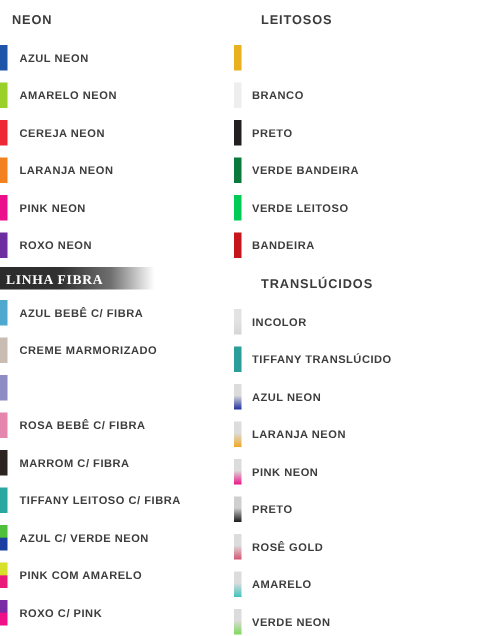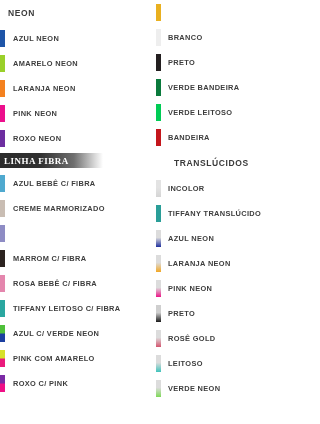--- a/index.html
+++ b/index.html
@@ -85,20 +85,24 @@
       <div class="group-title">NEON</div>
       <div class="row">
         <div class="swatch" style="background:#1e55a8;"></div>
         <div class="label">AZUL NEON</div>
       </div>
       <div class="row">
         <div class="swatch" style="background:#9ad02a;"></div>
         <div class="label">AMARELO NEON</div>
       </div>
       <div class="row">
+        <div class="swatch" style="background:#ee2936;"></div>
+        <div class="label">CEREJA NEON</div>
+      </div>
+      <div class="row">
         <div class="swatch" style="background:#f4811f;"></div>
         <div class="label">LARANJA NEON</div>
       </div>
       <div class="row">
         <div class="swatch" style="background:#ec0f8c;"></div>
         <div class="label">PINK NEON</div>
       </div>
       <div class="row">
         <div class="swatch" style="background:#6d2ea0;"></div>
         <div class="label">ROXO NEON</div>
@@ -111,46 +115,47 @@
         <div class="label">AZUL BEBÊ C/ FIBRA</div>
       </div>
       <div class="row">
         <div class="swatch" style="background:#c9bdb3;"></div>
         <div class="label">CREME MARMORIZADO</div>
       </div>
       <div class="row">
         <div class="swatch" style="background:#8e8cc4;"></div>
       </div>
       <div class="row">
+        <div class="swatch" style="background:#e486ad;"></div>
+        <div class="label">ROSA BEBÊ C/ FIBRA</div>
+      </div>
+      <div class="row">
         <div class="swatch" style="background:#2c2320;"></div>
         <div class="label">MARROM C/ FIBRA</div>
-      </div>
-      <div class="row">
-        <div class="swatch" style="background:#e486ad;"></div>
-        <div class="label">ROSA BEBÊ C/ FIBRA</div>
       </div>
       <div class="row">
         <div class="swatch" style="background:#2aa7a0;"></div>
         <div class="label">TIFFANY LEITOSO C/ FIBRA</div>
       </div>
       <div class="row">
         <div class="swatch" style="background:linear-gradient(180deg,#4fc03a 0%,#4fc03a 47%,#1b3fa0 53%,#1b3fa0 100%);"></div>
         <div class="label">AZUL C/ VERDE NEON</div>
       </div>
       <div class="row">
         <div class="swatch" style="background:linear-gradient(180deg,#d7e02a 0%,#d7e02a 47%,#ea1a7c 53%,#ea1a7c 100%);"></div>
         <div class="label">PINK COM AMARELO</div>
       </div>
       <div class="row">
         <div class="swatch" style="background:linear-gradient(180deg,#7b2aa5 0%,#7b2aa5 47%,#ef0f86 53%,#ef0f86 100%);"></div>
         <div class="label">ROXO C/ PINK</div>
       </div>
       <div class="row"></div>
     </div>
   <div class="col col-right">
+      <div class="group-title">LEITOSOS</div>
       <div class="row">
         <div class="swatch" style="background:#e9b020;"></div>
       </div>
       <div class="row">
         <div class="swatch" style="background:#eeeeee;"></div>
         <div class="label">BRANCO</div>
       </div>
       <div class="row">
         <div class="swatch" style="background:#231f20;"></div>
         <div class="label">PRETO</div>
@@ -191,20 +196,20 @@
       <div class="row">
         <div class="swatch" style="background:linear-gradient(180deg,#cfcfcf 0%,#cfcfcf 45%,#1a1a1a 100%);"></div>
         <div class="label">PRETO</div>
       </div>
       <div class="row">
         <div class="swatch" style="background:linear-gradient(180deg,#dcdcdc 0%,#dcdcdc 45%,#d4546e 100%);"></div>
         <div class="label">ROSÊ GOLD</div>
       </div>
       <div class="row">
         <div class="swatch" style="background:linear-gradient(180deg,#dcdcdc 0%,#dcdcdc 45%,#3fc3bb 100%);"></div>
-        <div class="label">LEITOSO</div>
+        <div class="label">AMARELO</div>
       </div>
       <div class="row">
         <div class="swatch" style="background:linear-gradient(180deg,#dcdcdc 0%,#dcdcdc 45%,#7ed957 100%);"></div>
         <div class="label">VERDE NEON</div>
       </div>
     </div>
 </div>
 
 </body></html>

